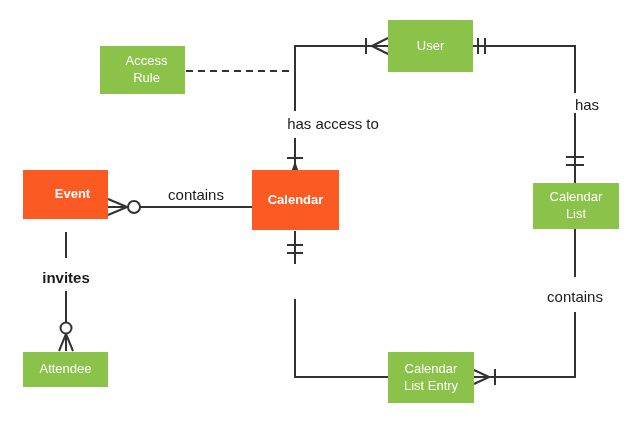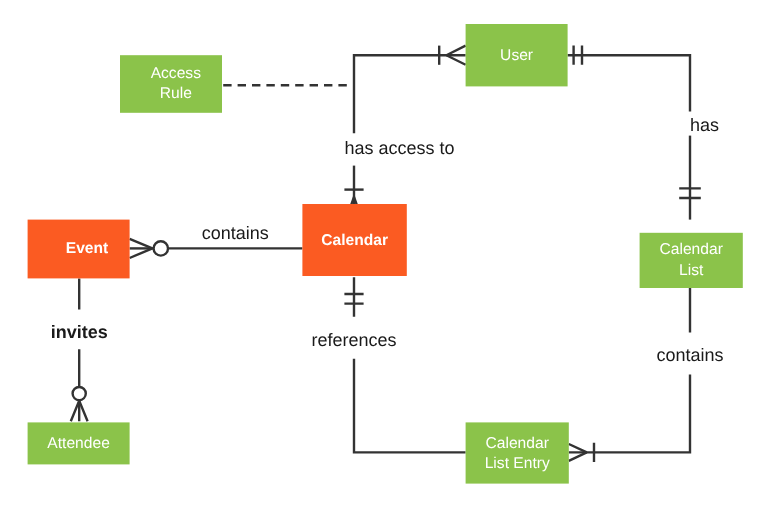--- a/index.html
+++ b/index.html
@@ -96,37 +96,37 @@
       <path d="M66 291 V322"></path>
     </g>
     <g>
 
       <circle cx="66" cy="328" r="5.5"></circle>
       <path d="M66 334 V351"></path>
       <path d="M66 334 L59 351 M66 334 L73 351"></path>
     </g>
   </svg>
 
-  <div class="entity orange" style="left:23px; top:183px; width:85px; height:49px;padding-left:20px;">
+  <div class="entity orange" style="left:23px; top:170px; width:85px; height:49px;padding-left:20px;">
     <span>Event</span>
   </div>
 
   <div class="entity orange" style="left:252px; top:170px; width:87px; height:60px;">
     <span>Calendar</span>
   </div>
 
   <div class="entity green" style="left:100px; top:46px; width:85px; height:48px;padding-left:14px;">
     <span>Access Rule</span>
   </div>
 
   <div class="entity green" style="left:388px; top:20px; width:85px; height:52px;">
     <span>User</span>
   </div>
 
-  <div class="entity green" style="left:533px; top:194px; width:86px; height:46px;">
+  <div class="entity green" style="left:533px; top:183px; width:86px; height:46px;">
     <span>Calendar List</span>
   </div>
 
   <div class="entity green" style="left:388px; top:352px; width:86px; height:51px;">
     <span>Calendar List Entry</span>
   </div>
 
   <div class="entity green" style="left:23px; top:352px; width:85px; height:35px;">
     <span>Attendee</span>
   </div>
@@ -134,15 +134,14 @@
   <div class="rel-label" style="left:196px; top:186px;">contains</div>
 
   <div class="rel-label" style="left:66px; top:269px;font-weight:bold;">invites</div>
 
   <div class="rel-label" style="left:309px; top:115px;margin-left:24px;">has access to</div>
 
   <div class="rel-label" style="left:575px; top:96px;margin-left:12px;">has</div>
 
   <div class="rel-label" style="left:575px; top:288px;">contains</div>
 
-  <div class="rel-label" style="left:295px; top:275px;">references</div>
 
 </div>
 
 </body></html>

